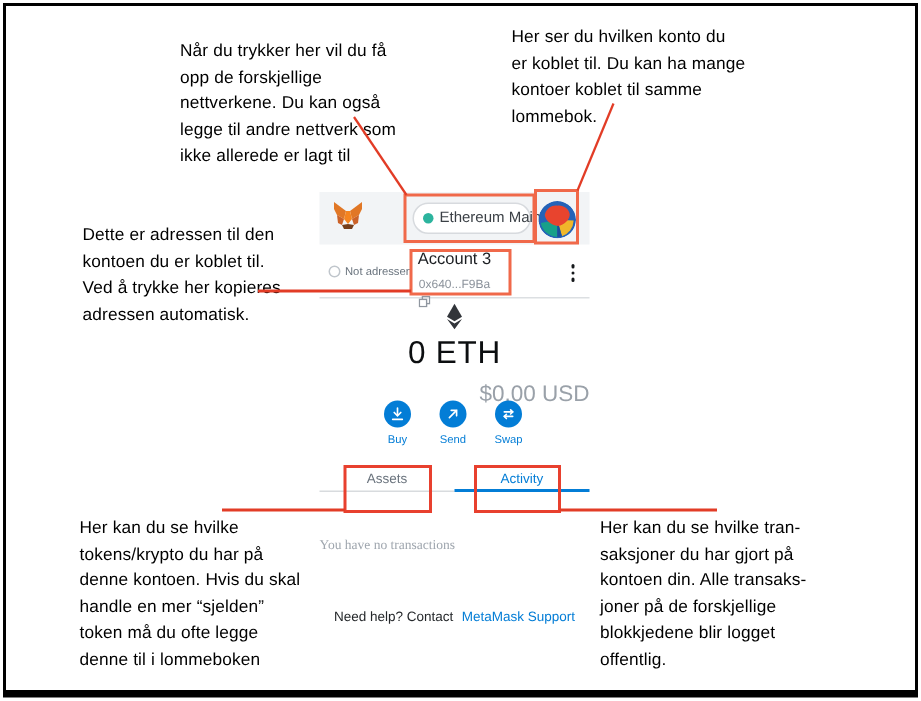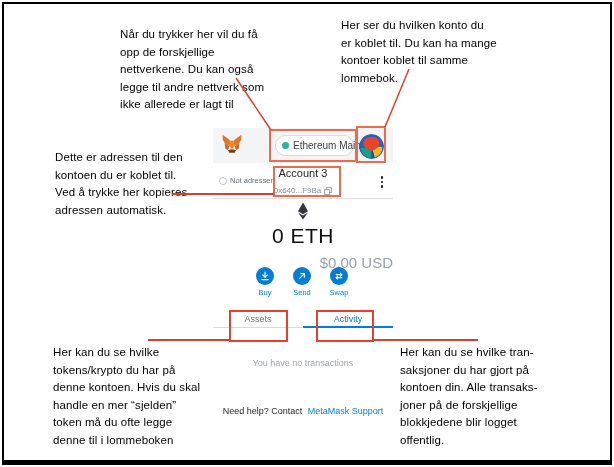--- a/index.html
+++ b/index.html
@@ -30,36 +30,36 @@
     padding:0 6px;gap:4px;z-index:2;cursor:pointer;
   }
   .net-dot{width:7px;height:7px;border-radius:50%;background:#2cb49e;flex:0 0 auto;}
   .net-label{font-size:10px;color:#3b4046;white-space:nowrap;flex:1;}
   .avatar{position:absolute;left:359px;top:134px;width:25px;height:25px;border-radius:50%;overflow:hidden;z-index:2;cursor:pointer;}
   .conn-status{position:absolute;left:219px;top:176px;display:flex;align-items:center;gap:3px;z-index:2;}
   .conn-ring{width:6px;height:6px;border:1.5px solid #c0c6cc;border-radius:50%;}
   .conn-label{font-size:7.5px;color:#69737d;}
   .account-block{position:absolute;left:213px;top:167px;width:180px;text-align:center;z-index:2;cursor:pointer;}
   .account-name{font-size:11px;color:#1c1f23;}
-  .account-addr-row{margin-top:2px;display:inline-flex;align-items:flex-end;gap:3px;}
+  .account-addr-row{margin-top:2px;display:inline-flex;align-items:flex-start;gap:3px;flex-direction:column;}
   .account-addr{font-size:8px;color:#8b929b;}
   .kebab{position:absolute;left:377px;top:175px;width:10px;height:14px;display:flex;flex-direction:column;align-items:center;justify-content:center;gap:2px;z-index:2;cursor:pointer;}
   .kebab i{width:2.5px;height:2.5px;border-radius:50%;background:#15181b;}
   .mm-divider{position:absolute;left:213px;top:198px;width:180px;height:1px;background:#dcdfe2;z-index:1;}
   .eth-logo{position:absolute;left:297px;top:202px;z-index:1;}
   .balance{position:absolute;left:213px;top:224px;width:180px;text-align:center;font-size:21px;letter-spacing:.5px;color:#0c0e10;font-weight:500;z-index:1;}
   .balance-fiat{position:absolute;left:213px;top:254px;width:180px;text-align:right;font-size:15px;color:#9aa1a9;z-index:1;}
   .action{position:absolute;top:267px;width:30px;text-align:center;z-index:2;cursor:pointer;}
   .action-buy{left:250px;} .action-send{left:287px;} .action-swap{left:324px;}
   .action-circle{width:18px;height:18px;border-radius:50%;background:#037dd6;margin:0 auto;display:flex;align-items:center;justify-content:center;}
   .action-label{margin-top:3px;font-size:7.5px;color:#037dd6;}
   .tab{position:absolute;top:311px;width:90px;height:17px;display:flex;align-items:center;justify-content:center;font-size:9px;z-index:1;cursor:pointer;box-sizing:border-box;}
   .tab-assets{left:213px;color:#6a737d;border-bottom:1px solid #d8dbde;}
   .tab-activity{left:303px;color:#037dd6;border-bottom:2px solid #037dd6;}
-  .empty-state{position:absolute;left:213px;top:358px;width:180px;text-align:center;font-size:9px;color:#9fa6ae;z-index:1;}
+  .empty-state{position:absolute;left:213px;top:358px;width:180px;text-align:left;font-size:9px;color:#9fa6ae;z-index:1;font-family:Liberation Serif, serif;}
   .help-line{position:absolute;left:163px;top:406px;width:280px;text-align:center;font-size:9px;z-index:1;}
   .help-prefix{color:#24272a;}
   .help-link{color:#037dd6;margin-left:3px;cursor:pointer;}
   
   .overlay{position:absolute;left:0;top:0;z-index:10;pointer-events:none;}
 </style>
 </head>
 <body>
 
 <div class="stage">

